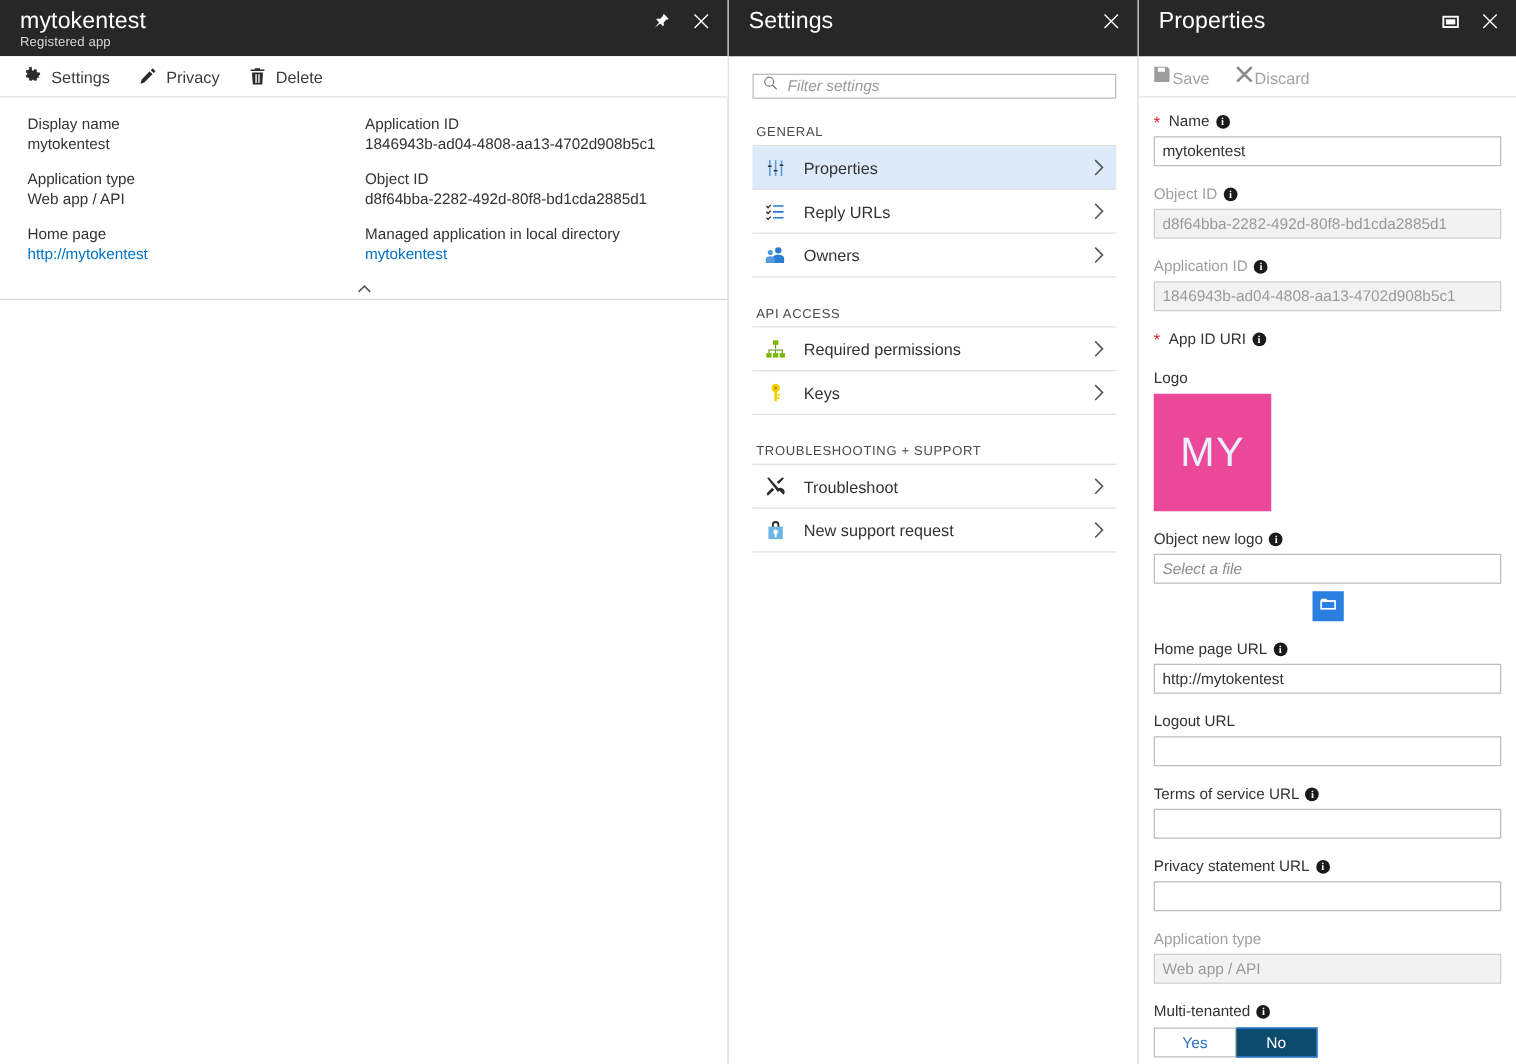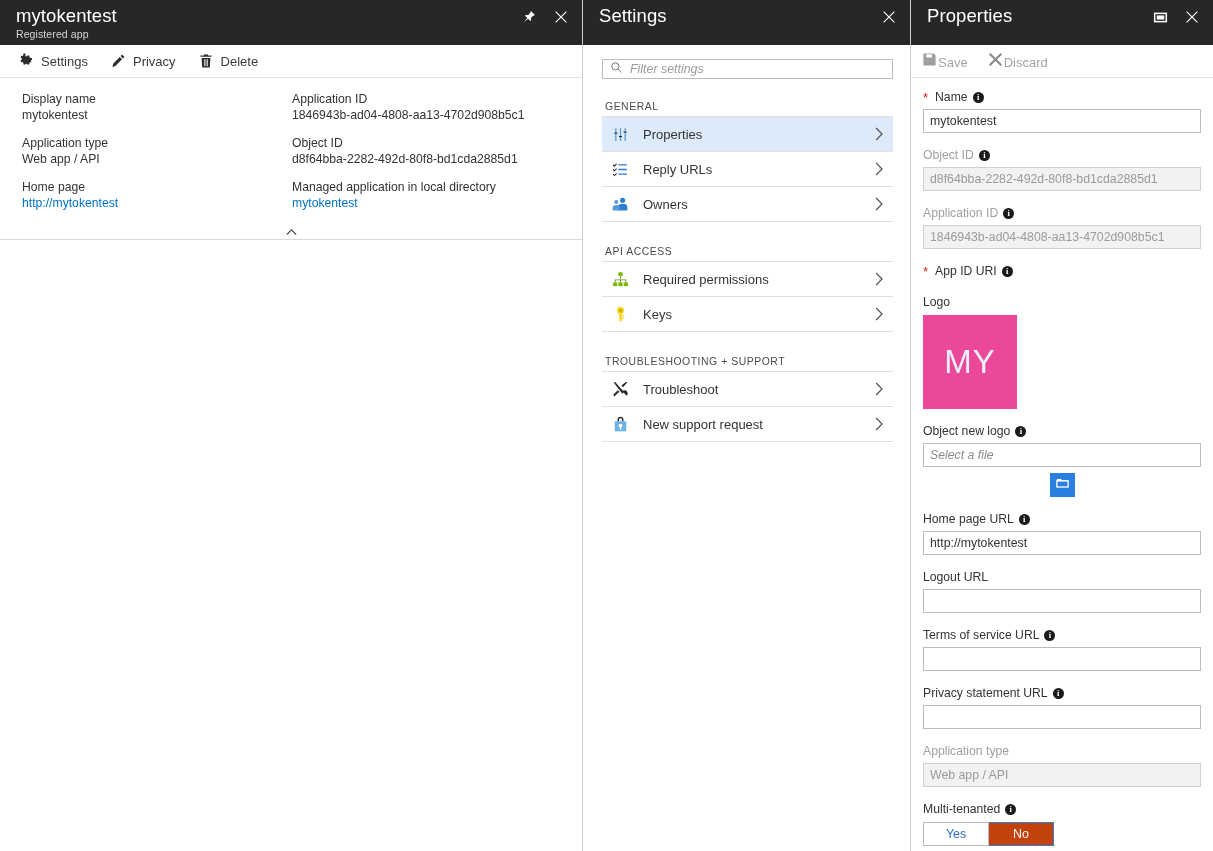--- a/index.html
+++ b/index.html
@@ -111,21 +111,21 @@
     width: 25px; height: 24px; background: #2a7fe0; flex: none;
     display: flex; align-items: center; justify-content: center; cursor: pointer;
   }
   .toggle { display: flex; margin-top: 4px; width: 131px; height: 24px; }
   .tg {
     flex: 1; display: flex; align-items: center; justify-content: center;
     font-size: 12.4px; border: 1px solid #bcbcbc; cursor: pointer;
     background: #fff; color: #2a6fc4;
   }
   .tg + .tg { border-left: 0; }
-  .tg.on { background: #c2410c; color: #ffffff; border-color: #2a7fe0; }
+  .tg.on { background: #0c4a6e; color: #ffffff; border-color: #2a7fe0; }
 </style>
 </head>
 <body>
 
 <div class="app">
 
   <div class="blade" id="blade-app">
     <div class="blade-header">
       <div>
         <div class="blade-title">mytokentest</div>

